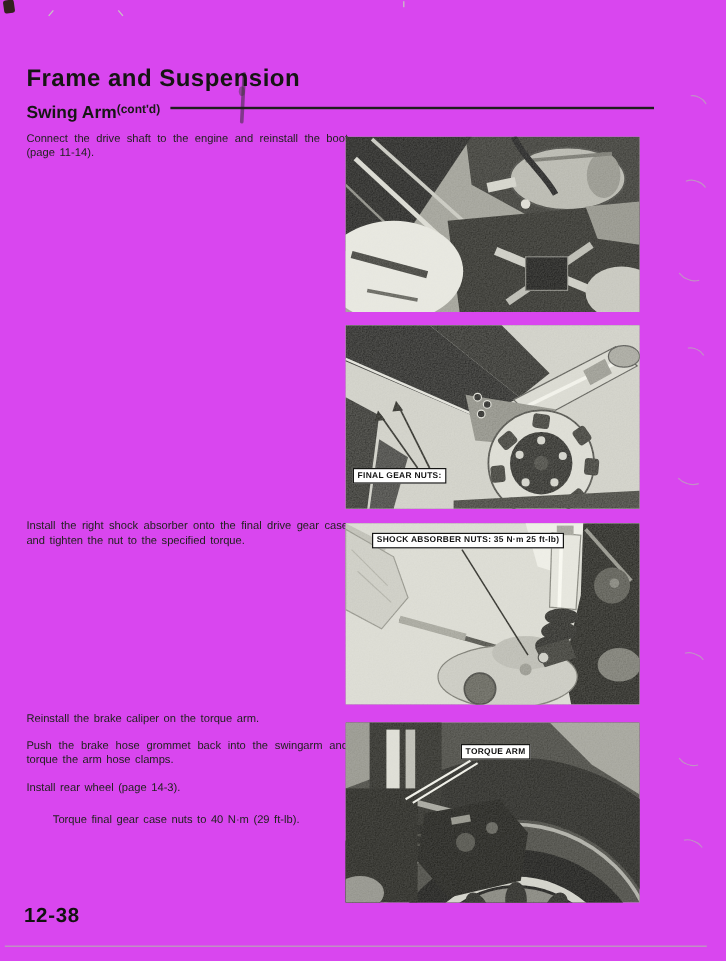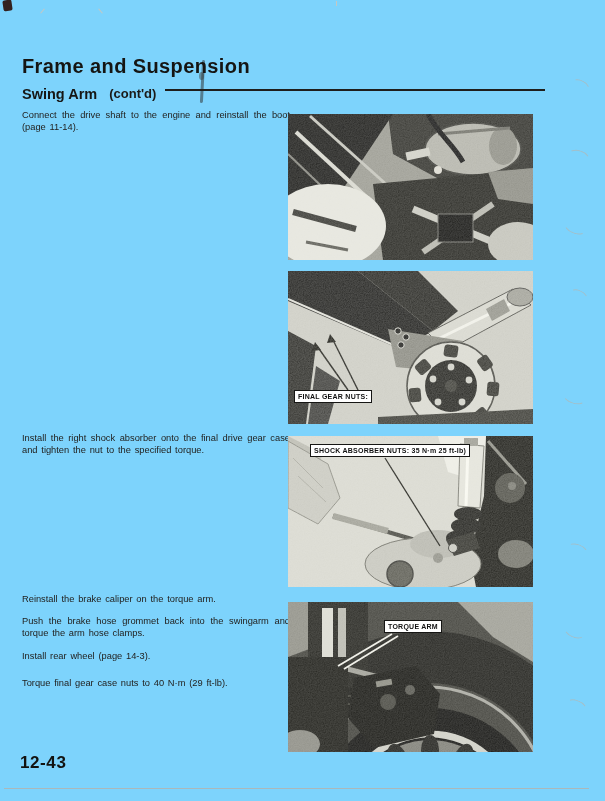--- a/index.html
+++ b/index.html
@@ -1,31 +1,31 @@
 <!DOCTYPE html>
 <html><head>
 <meta charset="utf-8">
 <style>
   html,body{margin:0;padding:0;background:#e8e8e4;}
   .page{
-    position:relative;width:605px;height:801px;background:#7dd3fc;
+    position:relative;width:605px;height:801px;background:#d946ef;
     font-family:"Liberation Sans",sans-serif;color:#1d1d1b;overflow:hidden;
     margin:0 auto;
   }
   
   .title{
     position:absolute;left:22px;top:55px;font-size:20px;font-weight:bold;
     letter-spacing:.4px;color:#151513;
   }
   .subtitle-row{
     position:absolute;left:22px;top:86px;width:523px;
     display:flex;
   }
   .subtitle{font-size:14.5px;font-weight:bold;color:#161614;white-space:nowrap;}
-  .subtitle-note{font-size:13px;font-weight:bold;margin-left:12px;white-space:nowrap;color:#1a1a18;}
+  .subtitle-note{font-size:10px;font-weight:bold;margin-left:0;white-space:nowrap;color:#1a1a18;}
   .subtitle-rule{flex:1;height:2px;background:#1e1e1c;margin-left:9px;margin-top:3px;}
   
   .para{
     position:absolute;left:22px;width:268px;font-size:9.3px;line-height:11.5px;
     text-align:justify;word-spacing:1.2px;color:#222220;
   }
   .page-number{
     position:absolute;left:20px;top:753px;font-size:17px;font-weight:bold;
     letter-spacing:.6px;color:#121210;
   }
@@ -89,21 +89,21 @@
     <span class="subtitle">Swing Arm</span>
     <span class="subtitle-note">(cont'd)</span>
     <span class="subtitle-rule"></span>
   </div>
 
   <div class="para" style="top:110px;">Connect the drive shaft to the engine and reinstall the boot (page 11-14).</div>
   <div class="para" style="top:433px;">Install the right shock absorber onto the final drive gear case and tighten the nut to the specified torque.</div>
   <div class="para" style="top:594px;">Reinstall the brake caliper on the torque arm.</div>
   <div class="para" style="top:616px;">Push the brake hose grommet back into the swingarm and torque the arm hose clamps.</div>
   <div class="para" style="top:651px;">Install rear wheel (page 14-3).</div>
-  <div class="para" style="top:678px;">Torque final gear case nuts to 40 N·m (29 ft-lb).</div>
+  <div class="para" style="top:678px;margin-left:22px;">Torque final gear case nuts to 40 N·m (29 ft-lb).</div>
 
   <div class="photo" style="top:114px;height:146px;">
     <svg viewBox="0 0 245 146">
       <rect width="245" height="146" fill="#98988f"></rect>
       <polygon points="100,0 245,0 245,55 160,70 105,40" fill="#2c2c27"></polygon>
       <polygon points="0,0 105,0 55,75 0,95" fill="#151513"></polygon>
       <line x1="8" y1="18" x2="88" y2="92" stroke="#d8d8cf" stroke-width="4"></line>
       <line x1="22" y1="2" x2="100" y2="72" stroke="#c4c4bb" stroke-width="3"></line>
       <line x1="0" y1="40" x2="50" y2="88" stroke="#83837b" stroke-width="2"></line>
       <ellipse cx="185" cy="35" rx="48" ry="26" fill="#b2b2a9" stroke="#3a3a35" stroke-width="1.5"></ellipse>
@@ -240,16 +240,16 @@
       <rect x="0" y="55" width="60" height="95" fill="#191914"></rect>
       <ellipse cx="12" cy="142" rx="20" ry="14" fill="#8a8a82"></ellipse>
 
       <line x1="104" y1="32" x2="50" y2="64" stroke="#f0f0e8" stroke-width="1.8"></line>
       <line x1="110" y1="34" x2="56" y2="67" stroke="#f0f0e8" stroke-width="1.8"></line>
       <rect width="245" height="150" filter="url(#grain)" opacity="0.2"></rect>
     </svg>
     <div class="callout" style="left:96px;top:18px;">TORQUE ARM</div>
   </div>
 
-  <div class="page-number">12-43</div>
+  <div class="page-number">12-38</div>
   <div class="bottom-rule"></div>
 
 </div>
 
 </body></html>

